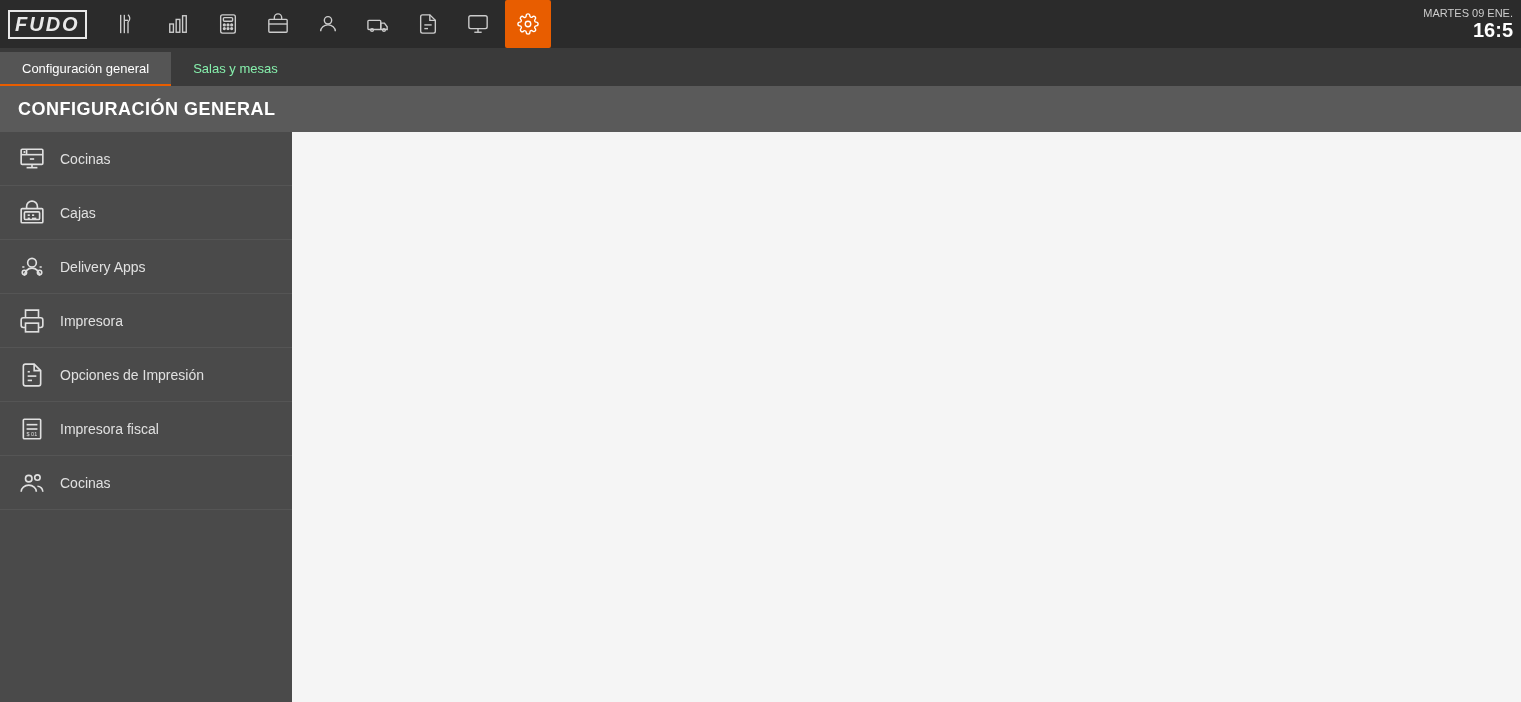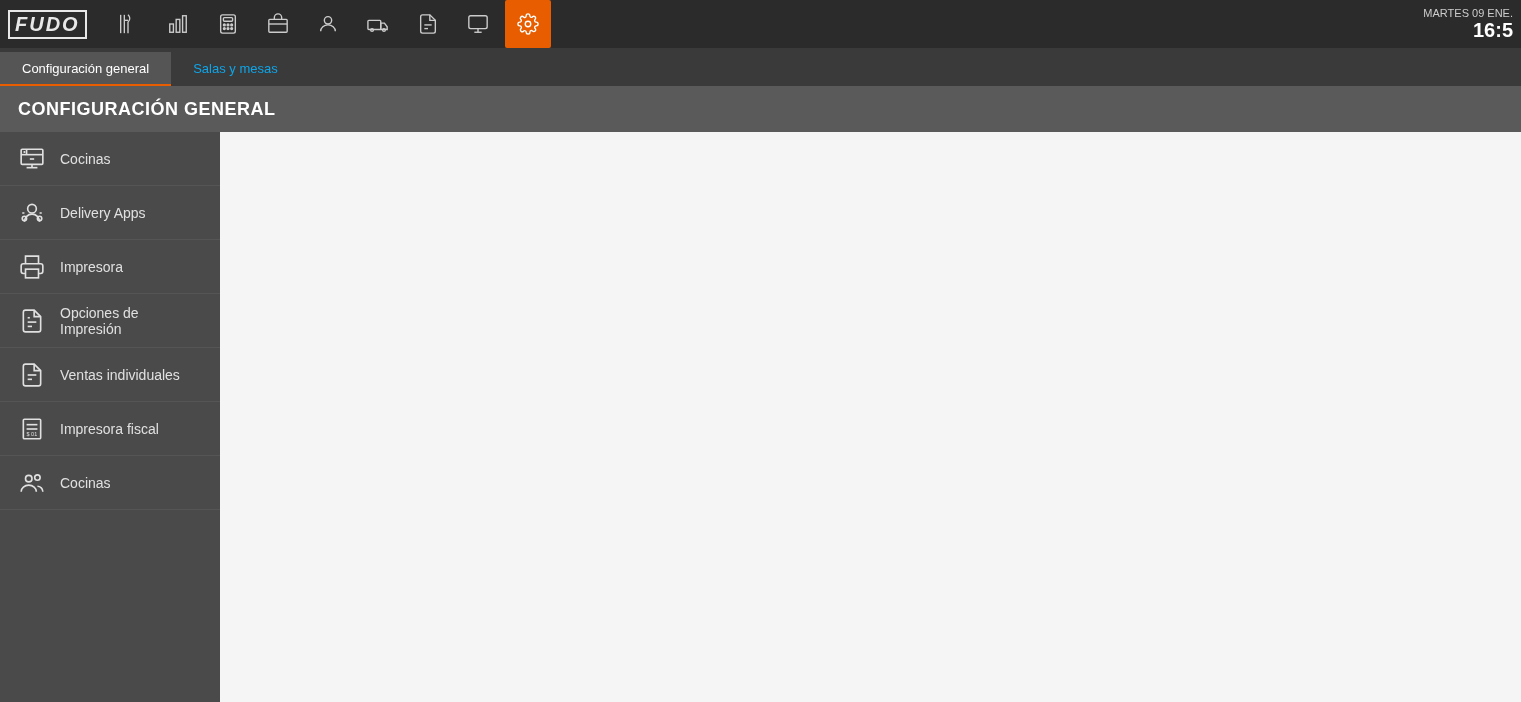--- a/index.html
+++ b/index.html
@@ -76,21 +76,21 @@
       align-items: flex-end;
       padding: 0 0;
     }
     .tab {
       height: 34px;
       padding: 0 22px;
       display: flex;
       align-items: center;
       font-size: 13px;
       cursor: pointer;
-      color: #0ea5e9;
+      color: #86efac;
       background: #3a3a3a;
       border-bottom: 2px solid transparent;
     }
     .tab.active {
       background: #555;
       color: #fff;
       border-bottom: 2px solid #e85d00;
     }
 
     
@@ -109,21 +109,21 @@
     }
 
     
     .main-layout {
       display: flex;
       height: calc(702px - 48px - 38px - 46px);
     }
 
     
     .sidebar {
-      width: 220px;
+      width: 292px;
       background: #4a4a4a;
       flex-shrink: 0;
       overflow-y: auto;
     }
     .sidebar-item {
       display: flex;
       align-items: center;
       gap: 14px;
       padding: 0 18px;
       height: 54px;
@@ -269,20 +269,34 @@
           <line x1="7" y1="3" x2="7" y2="8"></line>
           <circle cx="5" cy="5.5" r="1" fill="#e0e0e0" stroke="none"></circle>
           <line x1="10" y1="12" x2="14" y2="12"></line>
           <line x1="7" y1="20" x2="17" y2="20"></line>
           <line x1="12" y1="17" x2="12" y2="20"></line>
         </svg>
       </div>
       <span>Cocinas</span>
     </div>
 
+    <div class="sidebar-item">
+      <div class="sidebar-icon">
+        <svg width="26" height="26" viewBox="0 0 24 24" stroke="#e0e0e0" stroke-width="1.5">
+          <rect x="2" y="8" width="20" height="13" rx="1"></rect>
+          <rect x="5" y="11" width="14" height="7" rx="1"></rect>
+          <path d="M7 8V6a5 5 0 0110 0v2"></path>
+          <line x1="8" y1="14" x2="10" y2="14"></line>
+          <line x1="12" y1="14" x2="14" y2="14"></line>
+          <line x1="8" y1="17" x2="10" y2="17"></line>
+          <line x1="12" y1="17" x2="16" y2="17"></line>
+        </svg>
+      </div>
+      <span>Cajas</span>
+    </div>
 
     <div class="sidebar-item">
       <div class="sidebar-icon">
         <svg width="26" height="26" viewBox="0 0 24 24" stroke="#e0e0e0" stroke-width="1.5">
           <circle cx="12" cy="8" r="4"></circle>
           <path d="M5 20a7 7 0 0114 0"></path>
           <circle cx="5" cy="17" r="2"></circle>
           <circle cx="19" cy="17" r="2"></circle>
           <path d="M3 12h2m14 0h2"></path>
         </svg>
@@ -307,31 +321,20 @@
           <path d="M14 2H6a2 2 0 00-2 2v16a2 2 0 002 2h12a2 2 0 002-2V8z"></path>
           <polyline points="14 2 14 8 20 8"></polyline>
           <line x1="8" y1="13" x2="16" y2="13"></line>
           <line x1="8" y1="17" x2="12" y2="17"></line>
           <polyline points="10 9 9 9 8 9"></polyline>
         </svg>
       </div>
       <span>Opciones de Impresión</span>
     </div>
 
-    <div class="sidebar-item">
-      <div class="sidebar-icon">
-        <svg width="26" height="26" viewBox="0 0 24 24" stroke="#e0e0e0" stroke-width="1.5">
-          <path d="M14 2H6a2 2 0 00-2 2v16a2 2 0 002 2h12a2 2 0 002-2V8z"></path>
-          <polyline points="14 2 14 8 20 8"></polyline>
-          <line x1="8" y1="12" x2="16" y2="12"></line>
-          <line x1="8" y1="16" x2="12" y2="16"></line>
-        </svg>
-      </div>
-      <span>Ventas individuales</span>
-    </div>
 
     <div class="sidebar-item">
       <div class="sidebar-icon">
         <svg width="26" height="26" viewBox="0 0 24 24" stroke="#e0e0e0" stroke-width="1.5">
           <rect x="4" y="3" width="16" height="18" rx="1"></rect>
           <line x1="7" y1="8" x2="17" y2="8"></line>
           <line x1="7" y1="12" x2="17" y2="12"></line>
           <text x="7" y="18" font-size="5" fill="#e0e0e0" stroke="none">$</text>
           <text x="11" y="18" font-size="5" fill="#e0e0e0" stroke="none">0</text>
           <text x="14" y="18" font-size="5" fill="#e0e0e0" stroke="none">1</text>

